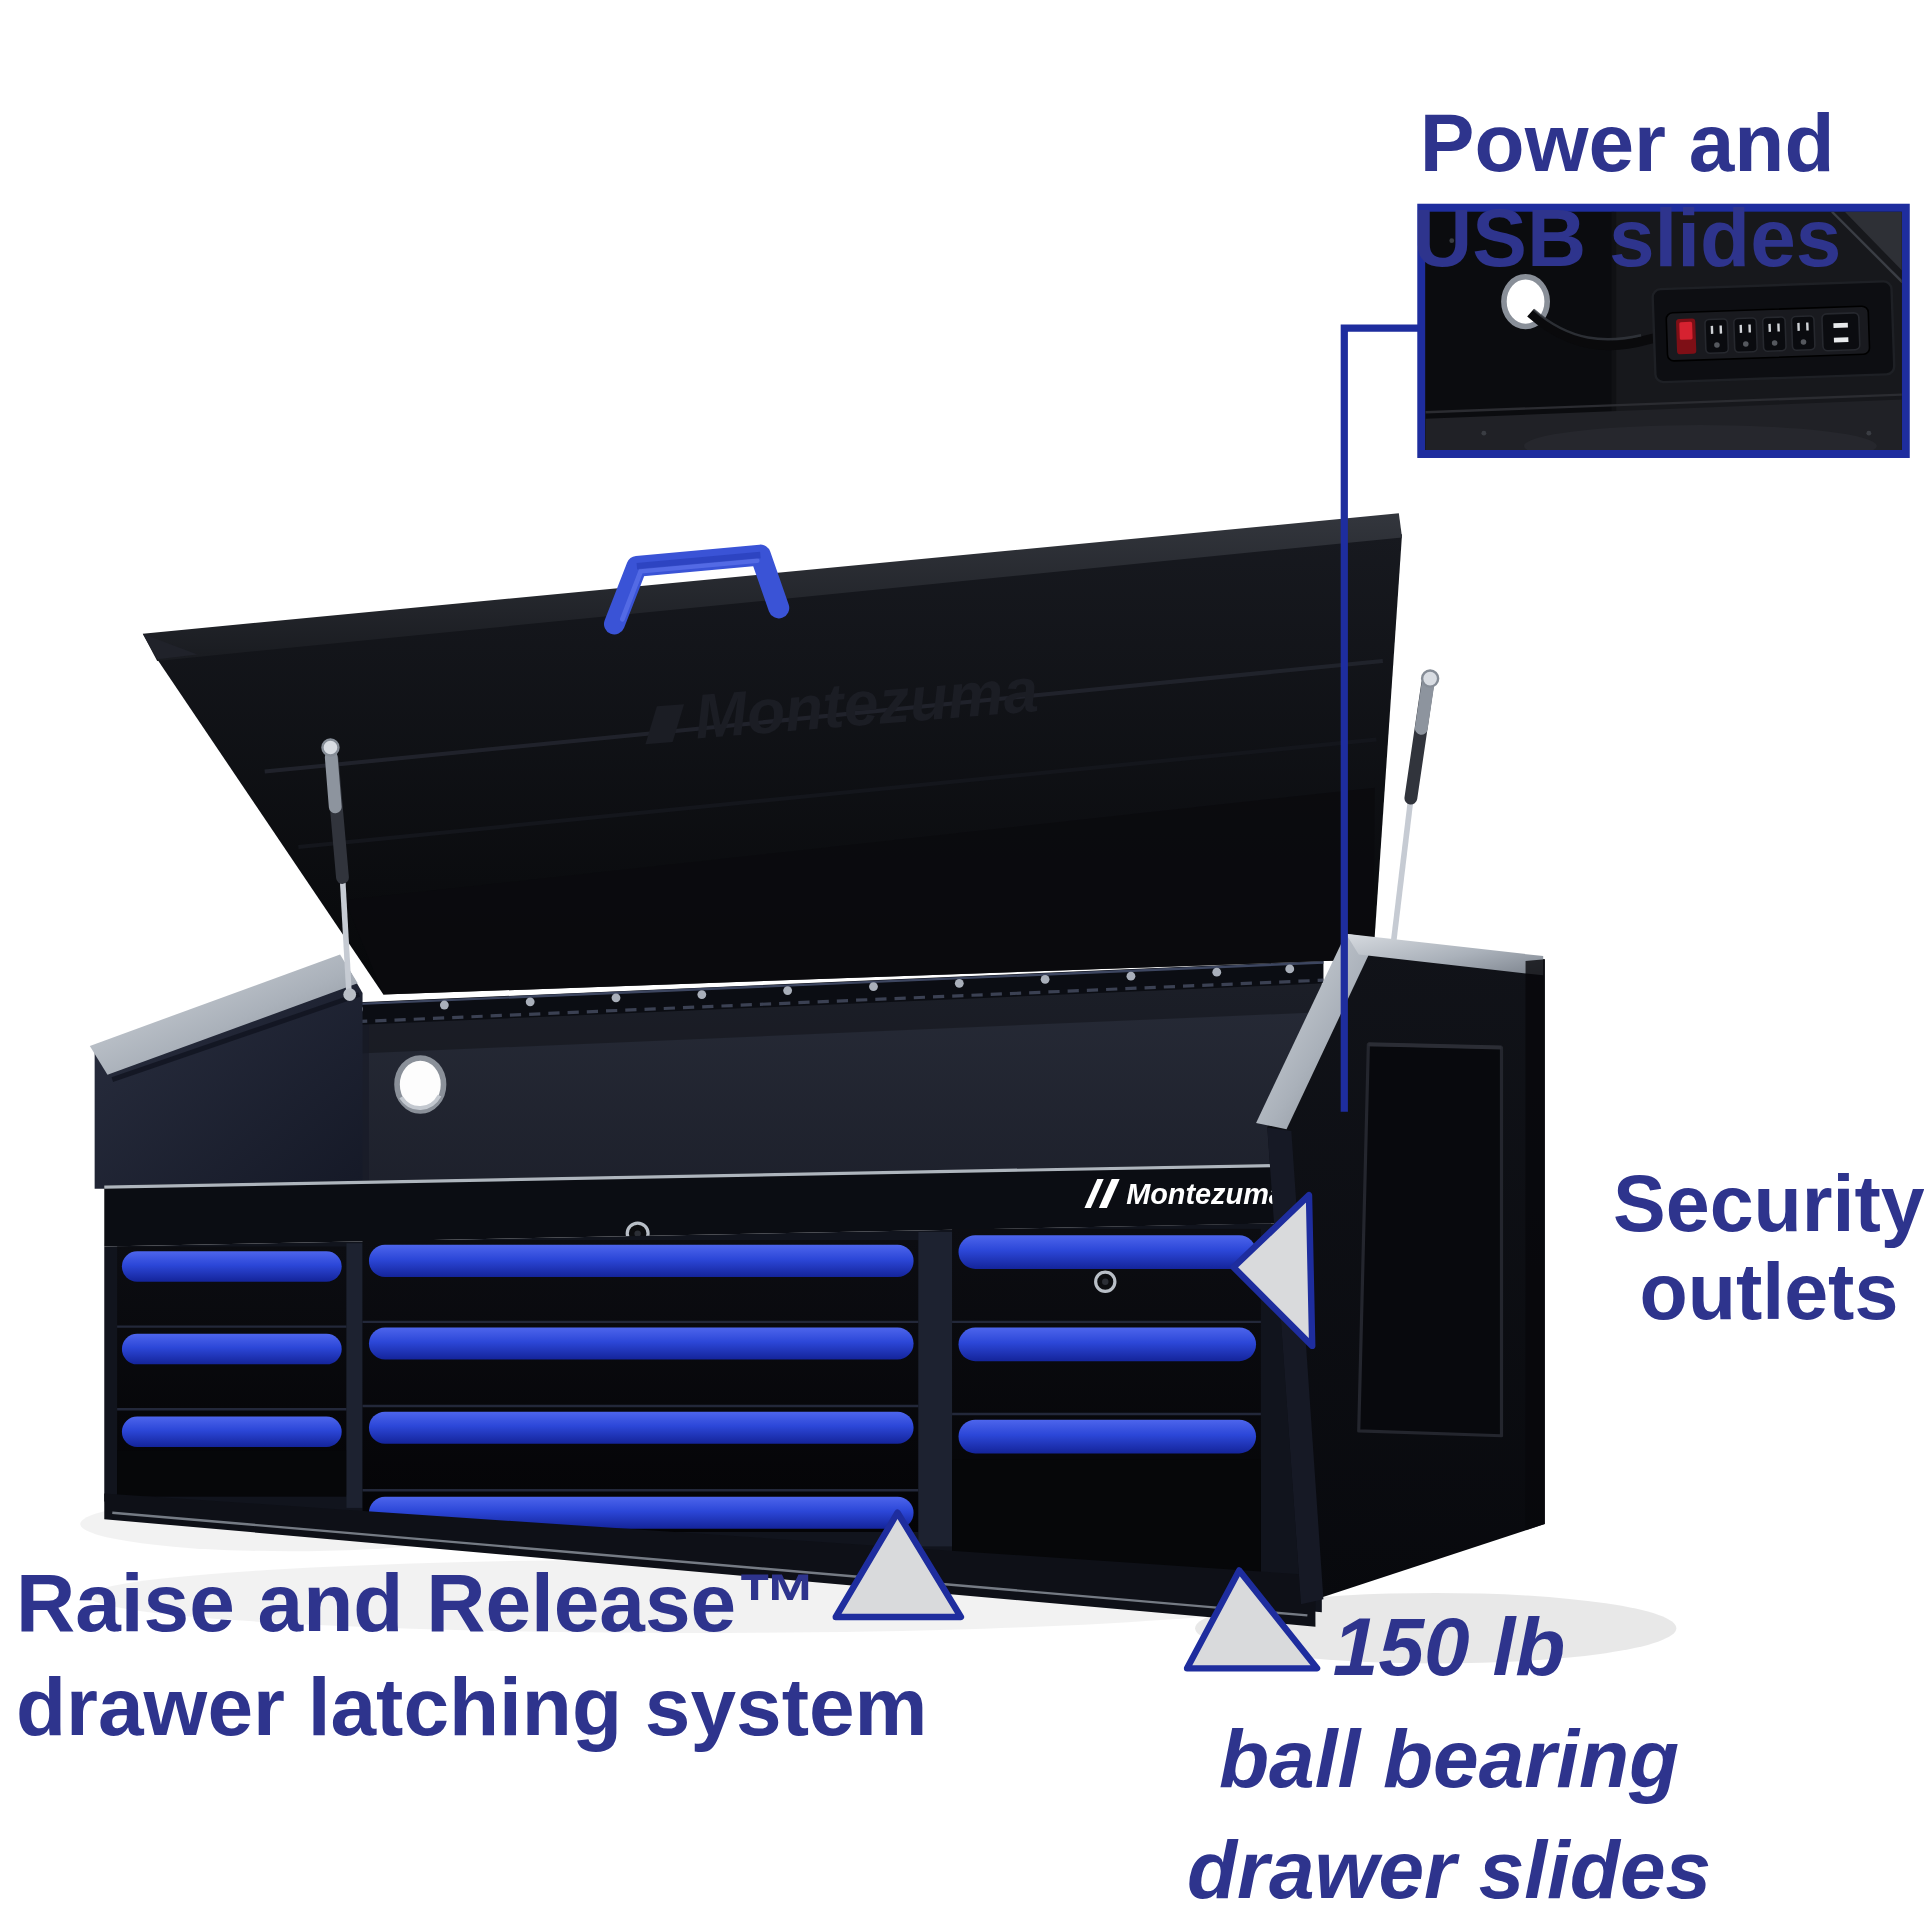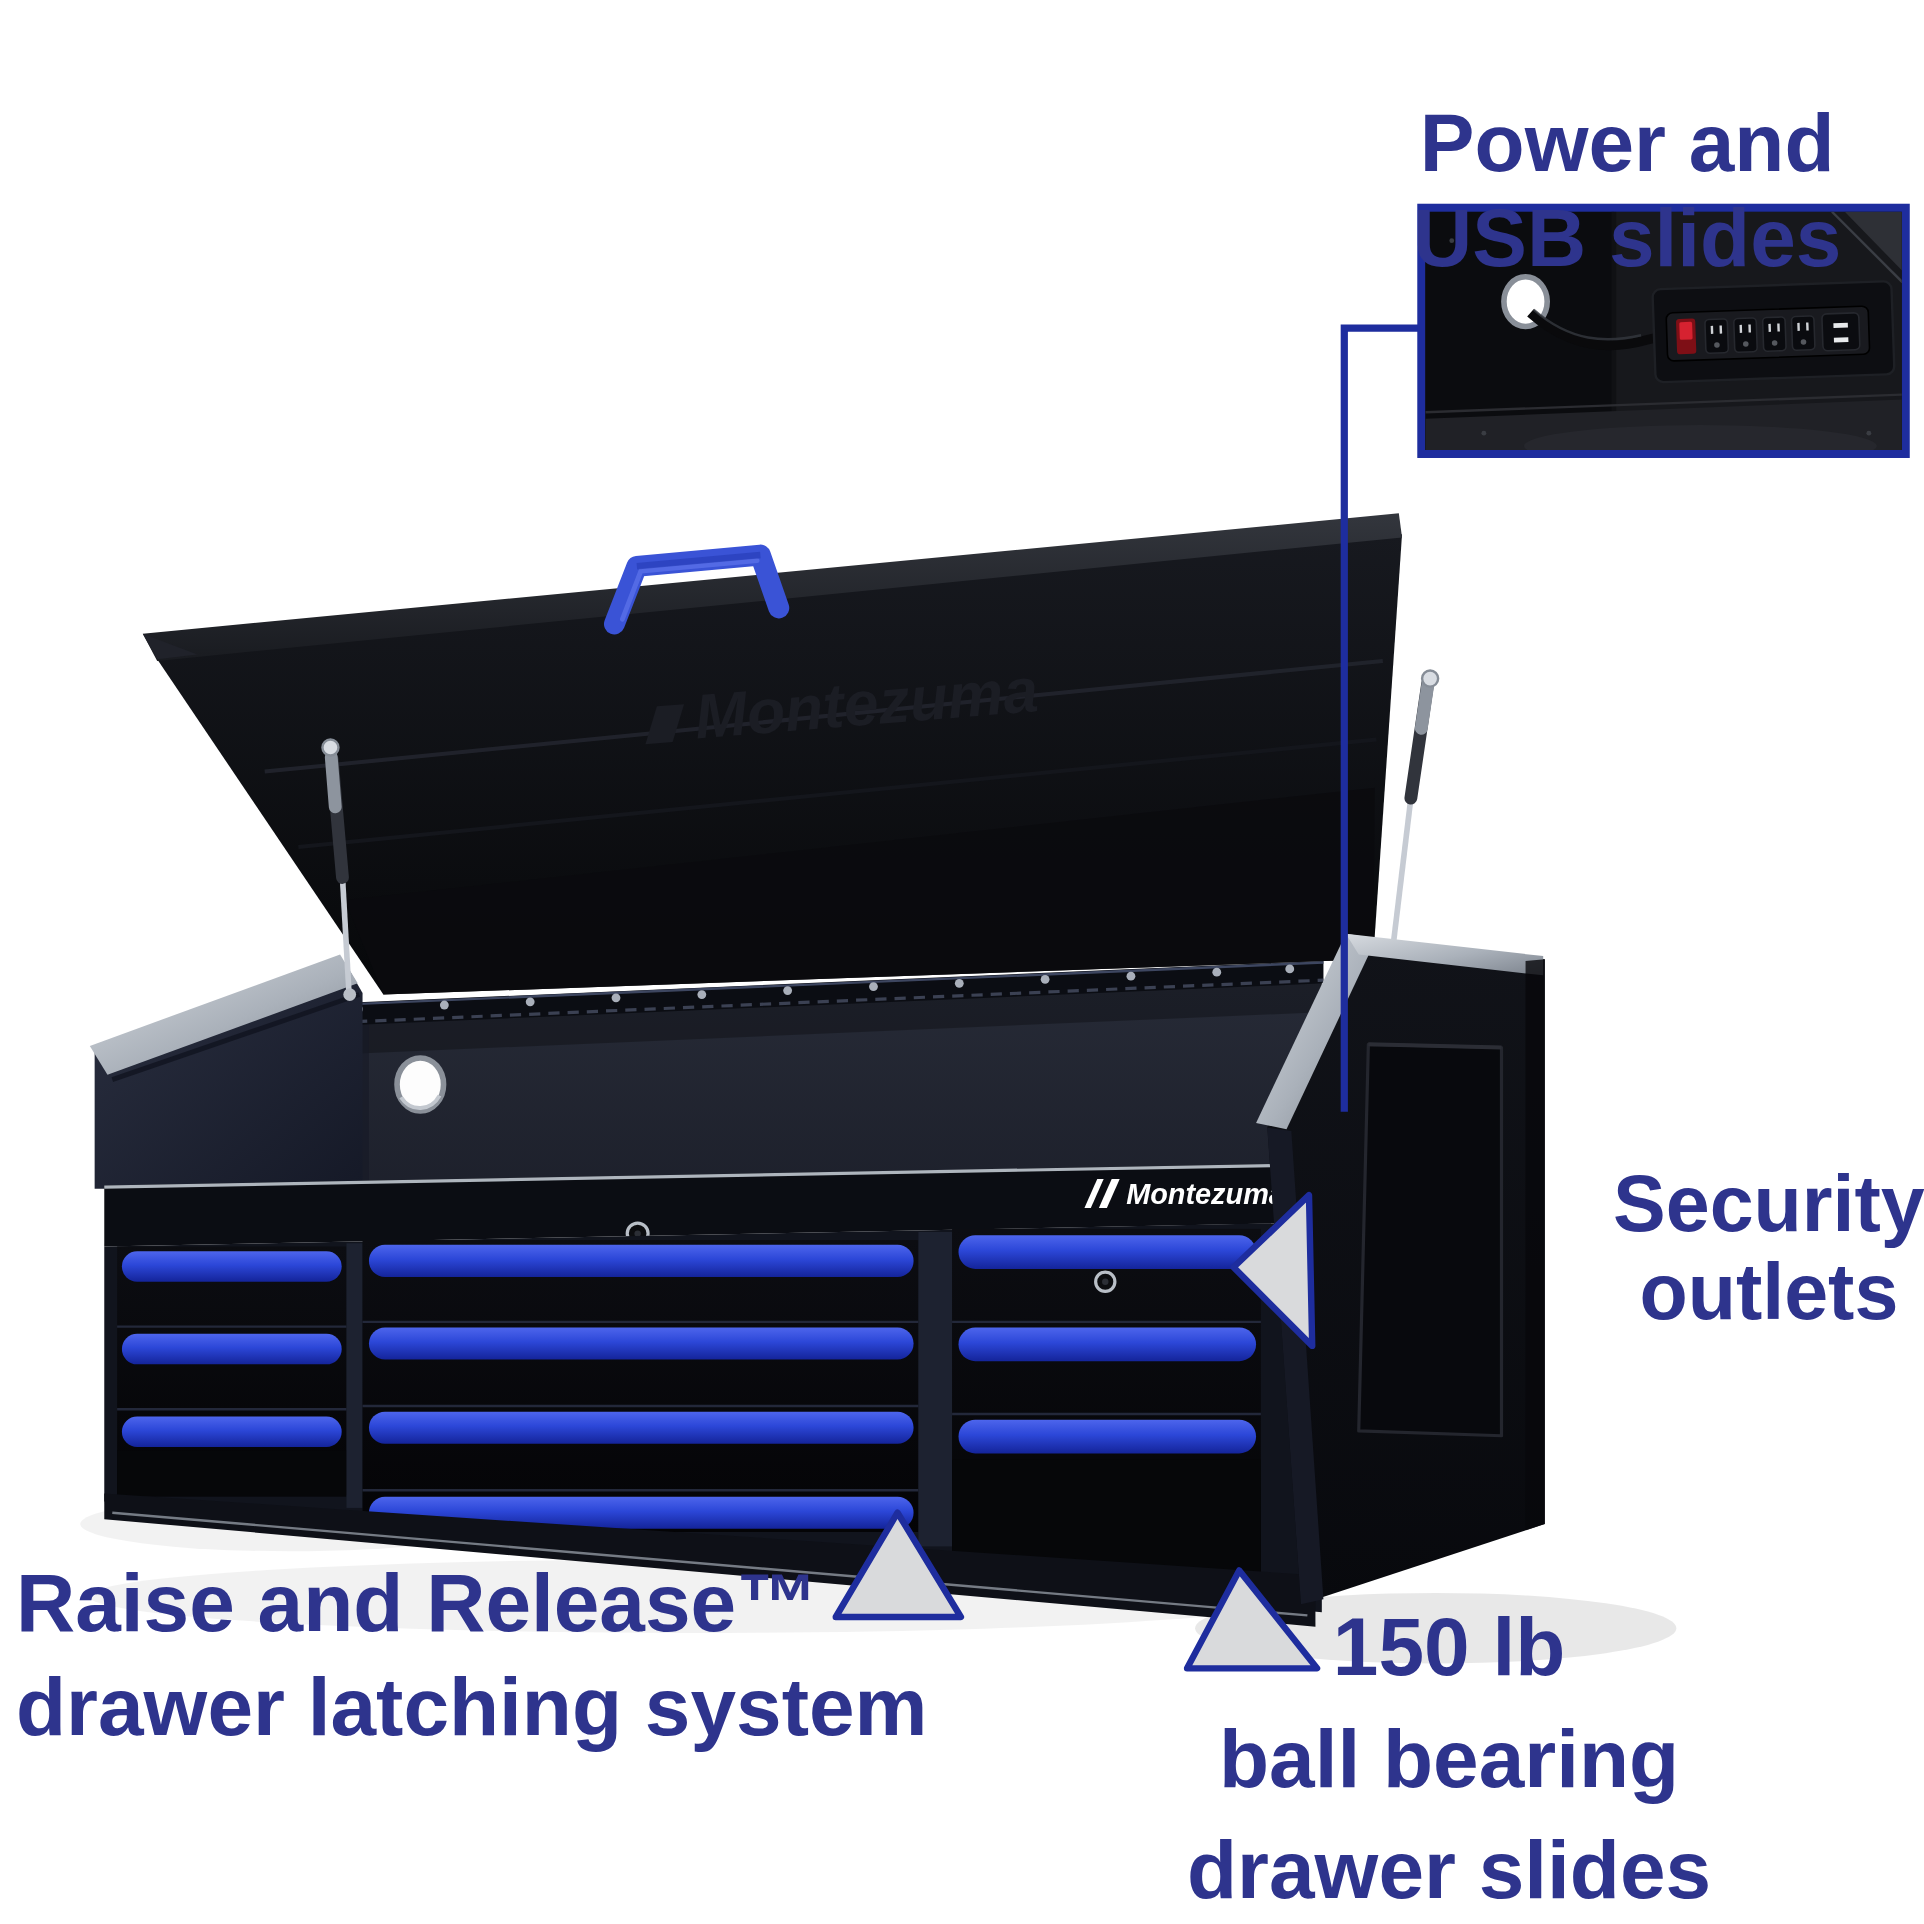--- a/index.html
+++ b/index.html
@@ -10,21 +10,21 @@
   }
   html,body{margin:0;padding:0;background:var(--page-bg);}
   .stage{position:relative;width:1925px;height:1925px;background:var(--page-bg);
          font-family:"Liberation Sans",sans-serif;overflow:hidden;}
   .stage svg{position:absolute;left:0;top:0;}
   .callout{position:absolute;color:var(--navy-text);font-weight:bold;white-space:nowrap;text-align:center;}
   .callout .ln{display:block;}
   .label-power{left:1413px;top:95px;font-size:82px;line-height:1.16;}
   .label-security{left:1569px;top:1160px;font-size:79px;line-height:1.12;margin-left:44px;}
   .label-raise{left:16px;top:1551px;width:1019px;font-size:82px;line-height:1.27;text-align:left;}
-  .label-slides{left:1187px;top:1591px;font-size:82px;line-height:1.36;}
+  .label-slides{left:1187px;top:1591px;font-size:82px;line-height:1.36;font-style:italic;}
 </style>
 </head>
 <body>
 
 <div class="stage">
 
   <svg viewBox="0 0 2400 2400" width="1925" height="1925">
     <defs>
       <linearGradient id="gLid" x1="0" y1="0" x2="0" y2="1">
         <stop offset="0" stop-color="#17191f"></stop>

